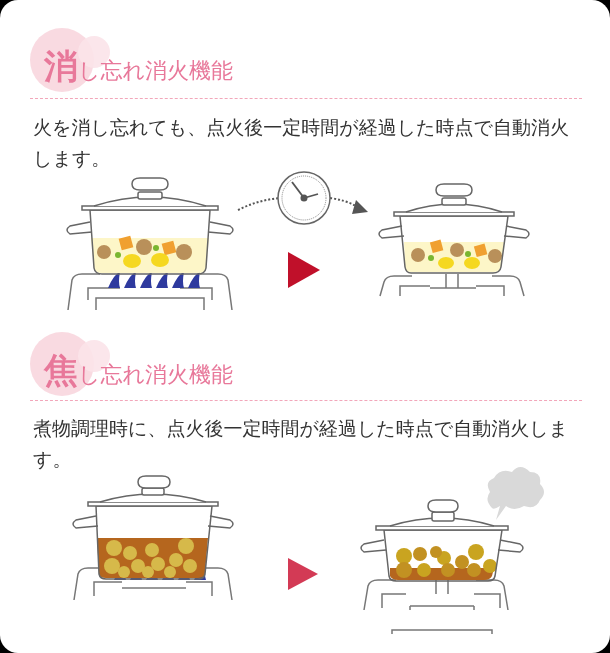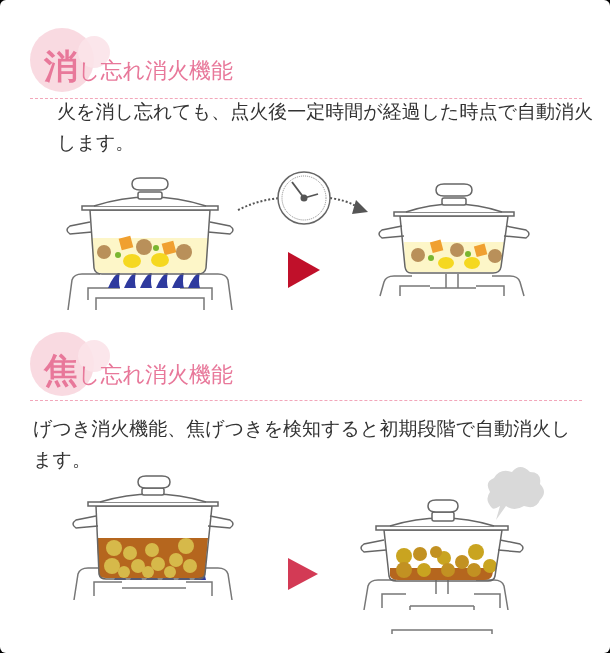--- a/index.html
+++ b/index.html
@@ -1,17 +1,17 @@
 <!DOCTYPE html>
 <html><head>
 <meta charset="utf-8">
 <style>
   html,body{margin:0;padding:0;background:#000;}
   body{width:610px;height:653px;overflow:hidden;}
-  .card{position:absolute;left:0;top:0;width:610px;height:653px;background:#fff;border-radius:6px;overflow:hidden;}
+  .card{position:absolute;left:0;top:0;width:610px;height:653px;background:#fff;border-radius:18px;overflow:hidden;}
   .section{position:absolute;left:0;width:610px;}
   .title-wrap{position:absolute;left:30px;height:70px;}
   .circle-big{position:absolute;left:0;top:0;width:64px;height:64px;border-radius:50%;background:#f8d3dc;opacity:.85;}
   .circle-small{position:absolute;left:48px;top:8px;width:32px;height:32px;border-radius:50%;background:#fbe3e9;opacity:.9;}
   .title{position:absolute;left:14px;top:16px;white-space:nowrap;color:#e8789a;font-family:"DejaVu Sans",sans-serif;font-weight:bold;}
   .title .big{font-size:34px;vertical-align:baseline;}
   .title .rest{font-size:22px;font-weight:normal;}
   .dash{position:absolute;left:30px;width:552px;border-top:1.5px dashed #f2a6ba;}
   .desc{position:absolute;left:33px;width:550px;font-family:"DejaVu Sans",sans-serif;font-size:19px;line-height:31px;color:#333;}
   .illus{position:absolute;}
@@ -21,21 +21,21 @@
 
 <div class="card">
 
   <div class="section" style="top:0;">
     <div class="title-wrap" style="top:28px;">
       <div class="circle-big"></div>
       <div class="circle-small"></div>
       <div class="title"><span class="big">消</span><span class="rest">し忘れ消火機能</span></div>
     </div>
     <div class="dash" style="top:98px;"></div>
-    <div class="desc" style="top:96px;margin-left:24px;">火を消し忘れても、点火後一定時間が経過した時点で自動消火します。</div>
+    <div class="desc" style="top:112px;">火を消し忘れても、点火後一定時間が経過した時点で自動消火します。</div>
 
     <svg class="illus" style="left:0;top:170px;" width="610" height="140">
 
       <g>
 
         <path d="M68,140 L72,110 Q74,104 82,104 L100,104 M200,104 L218,104 Q226,104 228,110 L232,140" fill="none" stroke="#777" stroke-width="1.5"></path>
         <path d="M88,130 L88,118 L120,118 M180,118 L212,118 L212,130" fill="none" stroke="#777" stroke-width="1.5"></path>
         <path d="M96,140 L96,128 L204,128 L204,140" fill="none" stroke="#777" stroke-width="1.5"></path>
 
         <g fill="#2e3a9e">
@@ -108,21 +108,21 @@
     </svg>
   </div>
 
   <div class="section" style="top:0;">
     <div class="title-wrap" style="top:332px;">
       <div class="circle-big"></div>
       <div class="circle-small"></div>
       <div class="title"><span class="big">焦</span><span class="rest">し忘れ消火機能</span></div>
     </div>
     <div class="dash" style="top:400px;"></div>
-    <div class="desc" style="top:413px;">げつき消火機能、焦げつきを検知すると初期段階で自動消火します。</div>
+    <div class="desc" style="top:413px;">煮物調理時に、点火後一定時間が経過した時点で自動消火します。</div>
 
     <svg class="illus" style="left:0;top:460px;" width="610" height="193">
 
       <g>
         <path d="M74,140 L78,114 Q80,108 88,108 L110,108 M196,108 L218,108 Q226,108 228,114 L232,140" fill="none" stroke="#777" stroke-width="1.5"></path>
         <path d="M94,136 L94,122 L122,122 M186,122 L212,122 L212,136" fill="none" stroke="#777" stroke-width="1.5"></path>
         <path d="M122,128 L186,128" fill="none" stroke="#777" stroke-width="1.5"></path>
         <g fill="#2e3a9e">
           <path d="M114,120 q6,-14 12,-16 q-2,10 0,16 z"></path>
           <path d="M130,120 q6,-14 12,-16 q-2,10 0,16 z"></path>

